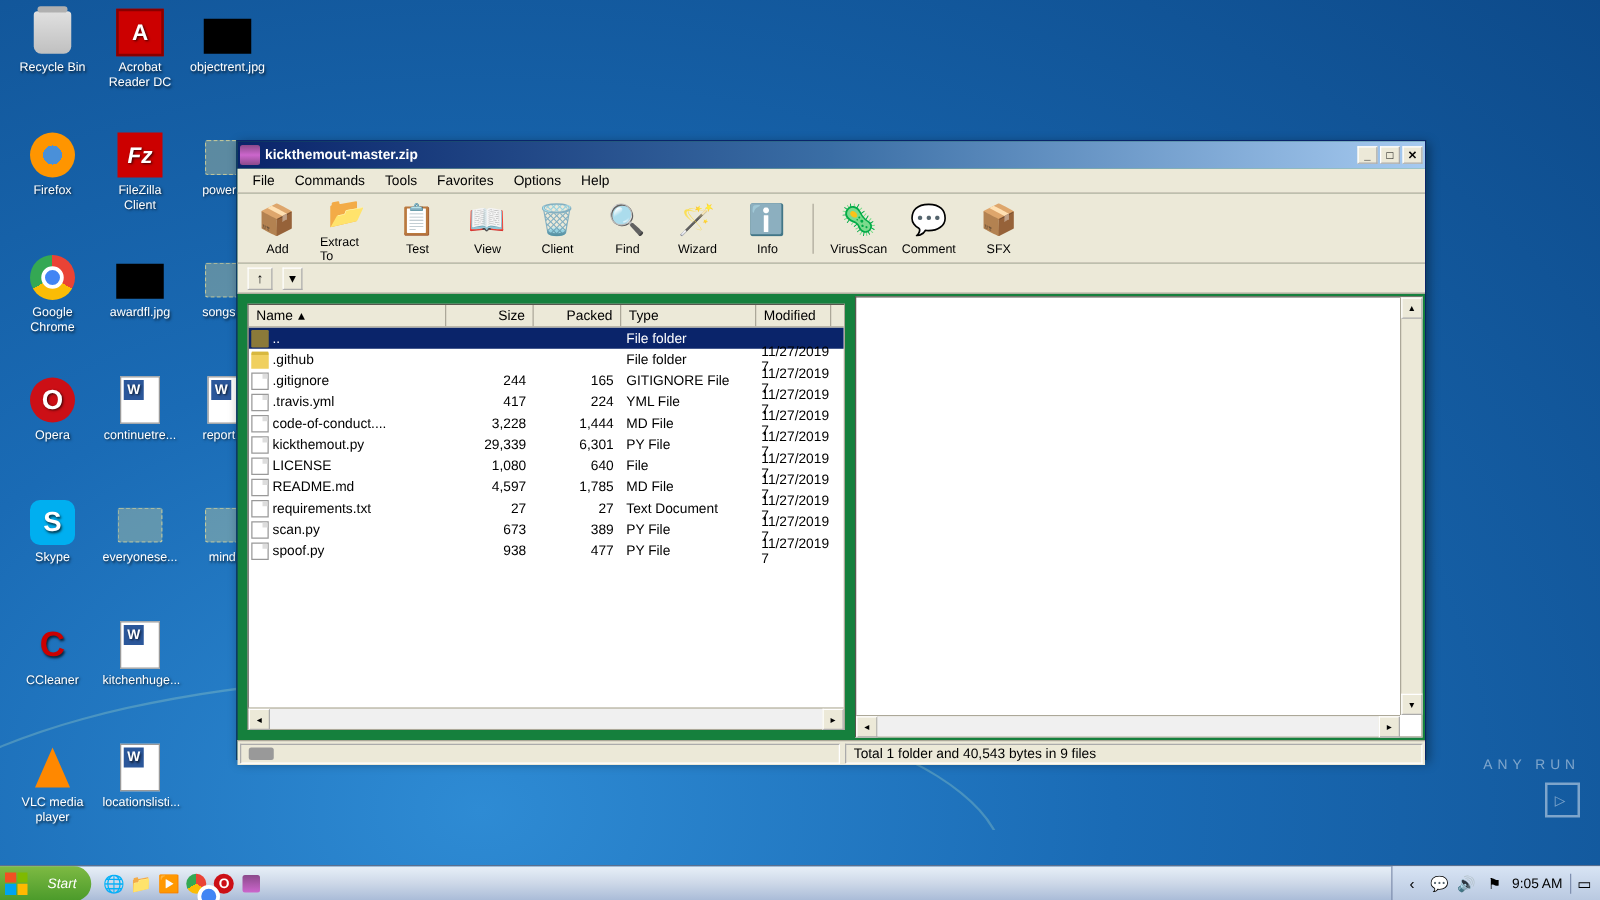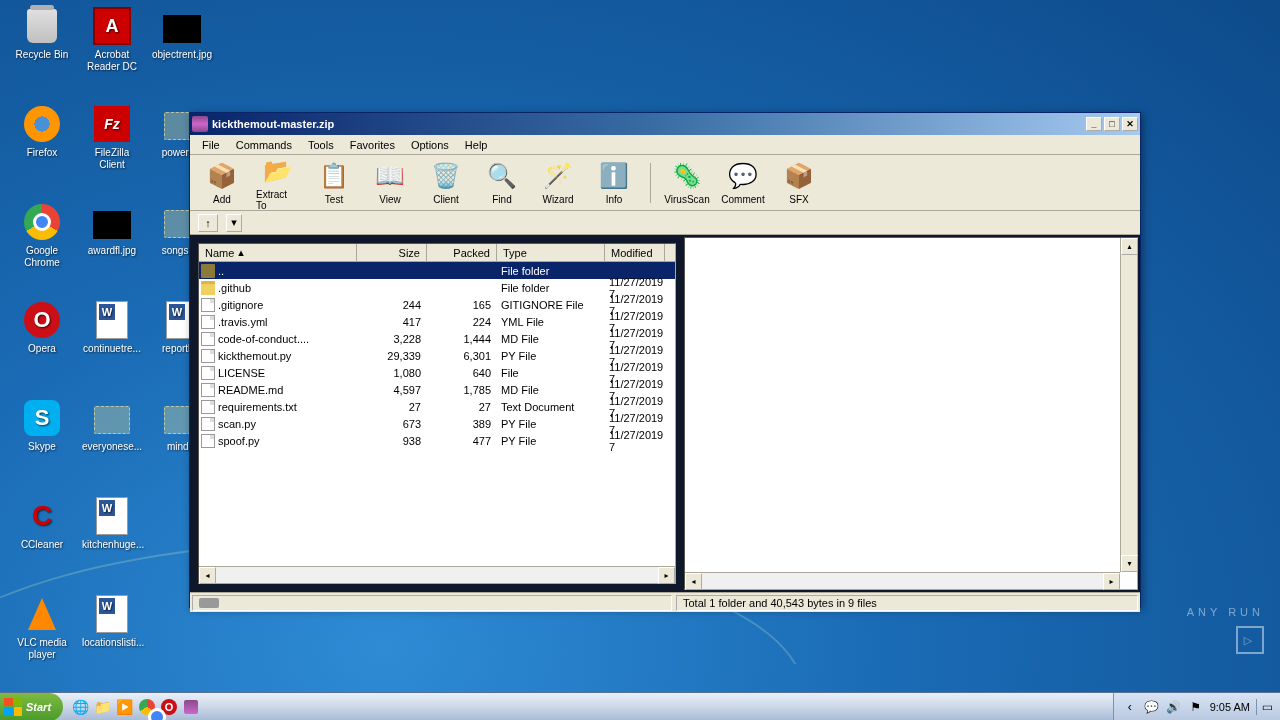--- a/index.html
+++ b/index.html
@@ -6,32 +6,32 @@
 body { width: 1280px; height: 720px; overflow: hidden; background: radial-gradient(ellipse at 30% 90%, #2e8bd4 0%, #1a6bb5 40%, #0d4a8a 100%); position: relative; }
 .desktop { position: absolute; top: 0; left: 0; right: 0; bottom: 28px; }
 .desktop-icon { position: absolute; width: 60px; text-align: center; color: white; text-shadow: 1px 1px 2px rgba(0,0,0,0.7); cursor: pointer; }
 .desktop-icon .icon-img { width: 40px; height: 40px; margin: 0 auto 3px; display: flex; align-items: center; justify-content: center; font-size: 24px; }
 .desktop-icon .label { font-size: 10px; line-height: 12px; }
 .recycle-bin { background: linear-gradient(#e0e0e0, #c0c0c0); border-radius: 3px 3px 6px 6px; width: 30px; height: 34px; margin: 0 auto; position: relative; }
 .recycle-bin::before { content: ''; position: absolute; top: -4px; left: 3px; right: 3px; height: 5px; background: #b0b0b0; border-radius: 3px; }
 .adobe-icon { background: #cc0000; border: 2px solid #880000; width: 38px; height: 38px; display: flex; align-items: center; justify-content: center; color: white; font-weight: bold; font-size: 18px; }
 .black-thumb { background: #000; width: 38px; height: 28px; margin: 6px auto 0; }
 .firefox-icon { width: 36px; height: 36px; background: radial-gradient(#4a90d9 30%, #ff9500 30%); border-radius: 50%; }
-.filezilla-icon { background: #cc0000; width: 36px; height: 36px; display: flex; align-items: center; justify-content: center; color: white; font-weight: bold; font-size: 14px; font-style: italic; }
+.filezilla-icon { background: #cc0000; width: 36px; height: 36px; display: flex; align-items: center; justify-content: center; color: white; font-weight: bold; font-size: 18px; font-style: italic; }
 .chrome-icon { width: 36px; height: 36px; border-radius: 50%; background: conic-gradient(#ea4335 0deg 120deg, #fbbc05 120deg 240deg, #34a853 240deg 360deg); position: relative; }
 .chrome-icon::after { content: ''; position: absolute; top: 9px; left: 9px; width: 18px; height: 18px; background: #4285f4; border: 3px solid white; border-radius: 50%; box-sizing: border-box; }
 .opera-icon { width: 36px; height: 36px; border-radius: 50%; background: #cc0f16; display: flex; align-items: center; justify-content: center; color: white; font-size: 22px; font-weight: bold; }
 .skype-icon { width: 36px; height: 36px; border-radius: 8px; background: #00aff0; display: flex; align-items: center; justify-content: center; color: white; font-size: 22px; font-weight: bold; }
 .ccleaner-icon { width: 36px; height: 36px; display: flex; align-items: center; justify-content: center; color: #cc0000; font-size: 28px; font-weight: bold; }
 .vlc-icon { width: 0; height: 0; border-left: 14px solid transparent; border-right: 14px solid transparent; border-bottom: 32px solid #ff8800; margin: 0 auto; }
 .word-doc { width: 32px; height: 38px; background: white; border: 1px solid #999; position: relative; margin: 0 auto; }
 .word-doc::before { content: 'W'; position: absolute; top: 2px; left: 2px; width: 16px; height: 16px; background: #2b579a; color: white; font-size: 11px; font-weight: bold; display: flex; align-items: center; justify-content: center; }
 .folder-ghost { width: 36px; height: 28px; background: rgba(255,235,150,0.3); border: 1px dashed rgba(255,235,150,0.6); border-radius: 2px; margin: 4px auto 0; }
 
-.window { position: absolute; left: 189px; top: 112px; width: 952px; height: 496px; background: #0f172a; border: 1px solid #0a246a; box-shadow: 2px 2px 8px rgba(0,0,0,0.4); }
+.window { position: absolute; left: 189px; top: 112px; width: 952px; height: 496px; background: #15803d; border: 1px solid #0a246a; box-shadow: 2px 2px 8px rgba(0,0,0,0.4); }
 .titlebar { height: 22px; background: linear-gradient(to right, #0a246a, #3a6ea5, #a6caf0); color: white; display: flex; align-items: center; padding: 0 2px; font-size: 11px; font-weight: bold; }
 .titlebar .app-icon { width: 16px; height: 16px; background: linear-gradient(#8b4a8b, #cc66cc, #8b4a8b); margin-right: 4px; border-radius: 2px; }
 .titlebar .title { flex: 1; }
 .titlebar .win-btn { width: 16px; height: 14px; background: #ece9d8; border: 1px outset #fff; margin-left: 2px; font-size: 9px; display: flex; align-items: center; justify-content: center; color: black; font-weight: bold; cursor: pointer; }
 .menubar { height: 20px; background: #ece9d8; display: flex; align-items: center; padding: 0 4px; border-bottom: 1px solid #aca899; }
 .menubar .menu-item { padding: 2px 8px; cursor: pointer; }
 .toolbar { height: 56px; background: #ece9d8; display: flex; align-items: center; padding: 2px 8px; gap: 8px; border-bottom: 1px solid #aca899; }
 .tool-btn { display: flex; flex-direction: column; align-items: center; width: 48px; cursor: pointer; padding: 2px; }
 .tool-btn .ticon { width: 32px; height: 32px; display: flex; align-items: center; justify-content: center; font-size: 24px; }
 .tool-btn .tlabel { font-size: 10px; margin-top: 2px; }
@@ -71,21 +71,21 @@
 .preview-panel .vscroll .sb-btn { width: 17px; height: 17px; background: #ece9d8; border: 1px outset #fff; display: flex; align-items: center; justify-content: center; font-size: 8px; }
 .preview-panel .vscroll .sb-btn.bot { position: absolute; bottom: 0; }
 .preview-panel .preview-text { padding: 2px 4px; }
 .preview-panel .hscroll { position: absolute; bottom: 0; left: 0; right: 17px; }
 .statusbar { height: 20px; background: #ece9d8; border-top: 1px solid #aca899; display: flex; align-items: center; }
 .statusbar .st-left { width: 480px; padding: 0 6px; border: 1px inset #fff; height: 16px; margin: 2px; display: flex; align-items: center; gap: 4px; }
 .statusbar .st-right { flex: 1; padding: 0 6px; border: 1px inset #fff; height: 16px; margin: 2px; display: flex; align-items: center; }
 .disk-icon { width: 20px; height: 10px; background: #999; border-radius: 2px; }
 
 .taskbar { position: absolute; bottom: 0; left: 0; right: 0; height: 28px; background: linear-gradient(#e8f0f8, #cdd8e8, #aabcd8); border-top: 1px solid #5a7090; display: flex; align-items: center; }
-.start-btn { height: 28px; padding: 0 12px 0 4px; background: linear-gradient(#7eba43, #4a9a2a); border-radius: 0 14px 14px 0; display: flex; align-items: center; gap: 4px; color: white; font-weight: bold; font-style: italic; font-size: 13px; cursor: pointer; }
+.start-btn { height: 28px; padding: 0 12px 0 4px; background: linear-gradient(#7eba43, #4a9a2a); border-radius: 0 14px 14px 0; display: flex; align-items: center; gap: 16px; color: white; font-weight: normal; font-style: italic; font-size: 13px; cursor: pointer; }
 .start-btn .win-logo { width: 18px; height: 18px; display: grid; grid-template-columns: 1fr 1fr; grid-template-rows: 1fr 1fr; gap: 1px; }
 .start-btn .win-logo span:nth-child(1){background:#f25022;} .start-btn .win-logo span:nth-child(2){background:#7fba00;} .start-btn .win-logo span:nth-child(3){background:#00a4ef;} .start-btn .win-logo span:nth-child(4){background:#ffb900;}
 .ql { display: flex; gap: 2px; margin-left: 8px; }
 .ql .qbtn { width: 20px; height: 20px; display: flex; align-items: center; justify-content: center; cursor: pointer; font-size: 14px; }
 .systray { margin-left: auto; display: flex; align-items: center; gap: 6px; padding: 0 8px; height: 28px; background: linear-gradient(#d8e4f4, #b8c8e0); border-left: 1px solid #8090b0; }
 .systray .tray-icon { width: 16px; height: 16px; display: flex; align-items: center; justify-content: center; font-size: 12px; }
 .systray .clock { font-size: 11px; }
 .watermark { position: absolute; right: 16px; bottom: 38px; color: rgba(255,255,255,0.45); font-size: 26px; font-weight: 300; letter-spacing: 4px; display: flex; align-items: flex-end; gap: 8px; flex-direction: column; }
 .watermark .play { width: 28px; height: 28px; border: 2px solid rgba(255,255,255,0.45); display: flex; align-items: center; justify-content: center; }
 .swoosh { position: absolute; bottom: 28px; left: 0; right: 0; height: 140px; overflow: hidden; pointer-events: none; }

